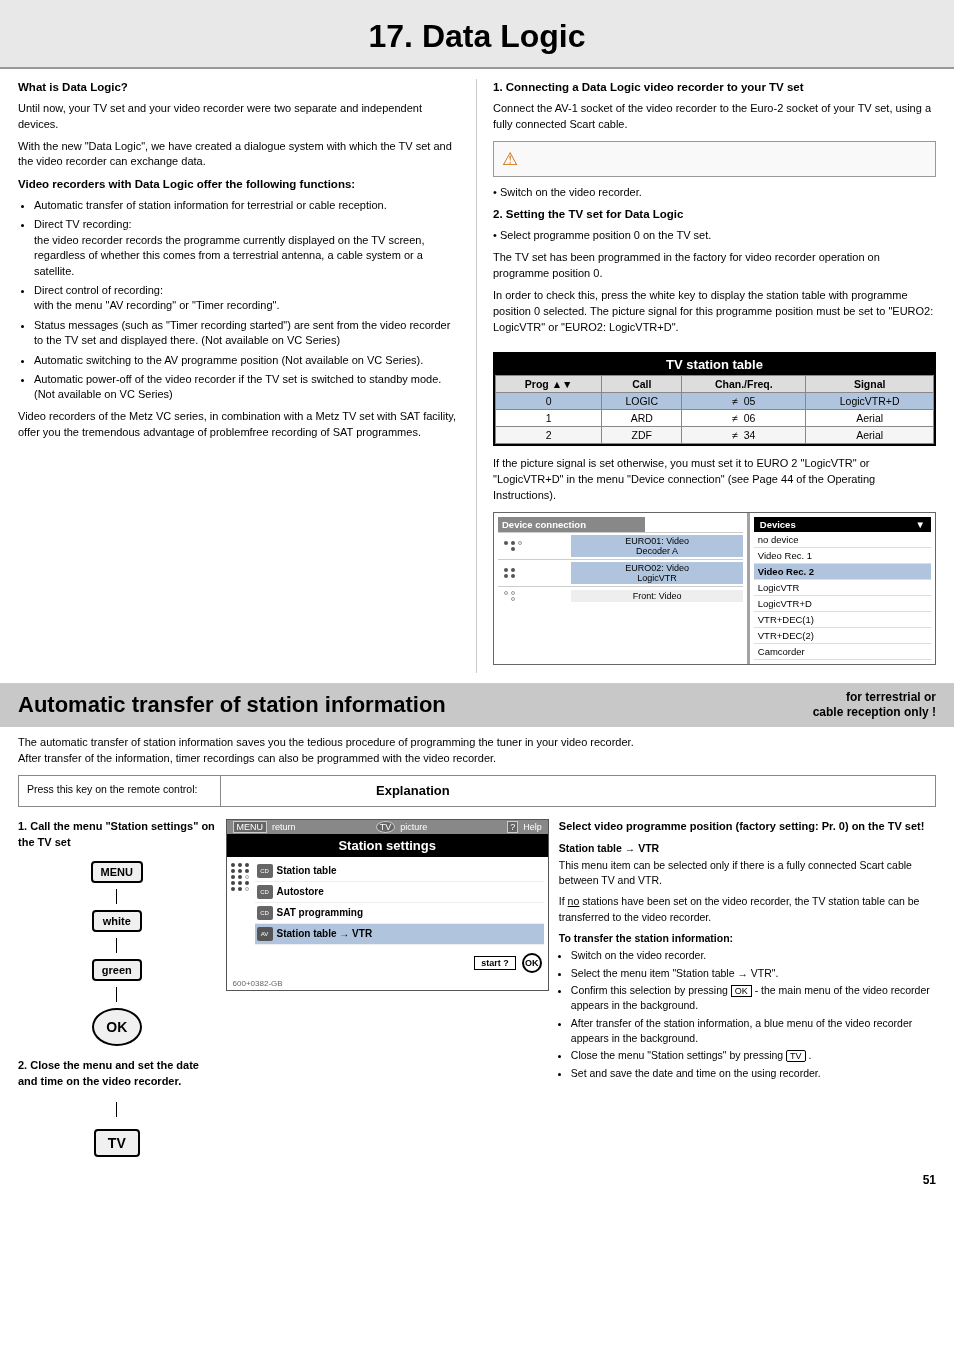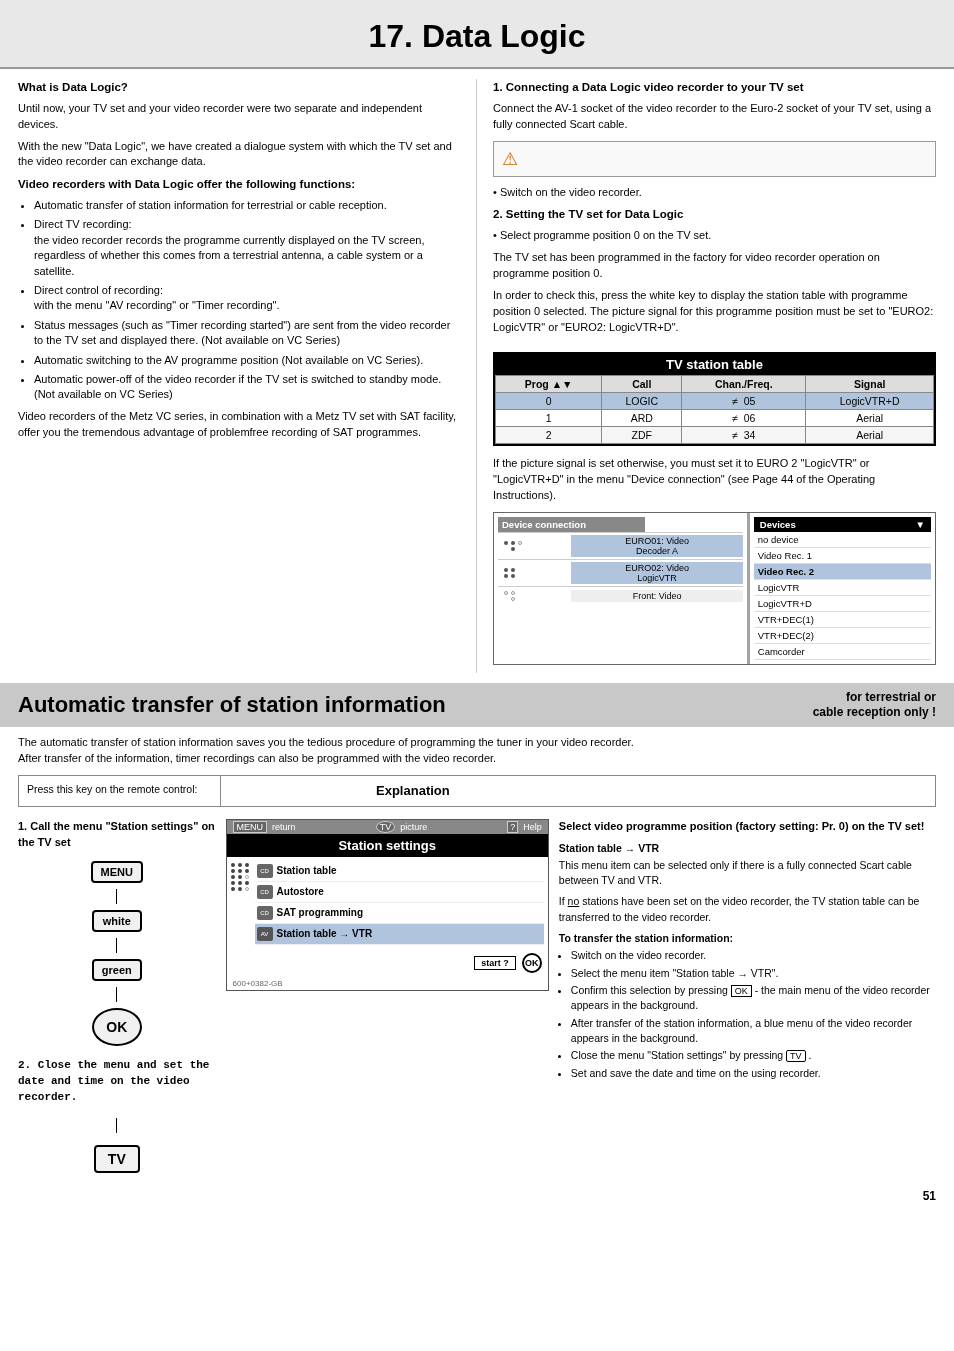--- a/index.html
+++ b/index.html
@@ -605,21 +605,21 @@
       <div class="connector-line">
           <div class="vert-line"></div>
         </div>
       <div class="remote-btn">green</div>
       <div class="connector-line">
           <div class="vert-line"></div>
         </div>
       <div class="remote-btn ok-btn">OK</div>
     </div>
 
-    <p class="bc-left-heading" style="margin-top:12px;font-family:Liberation Mono, monospace;">2. Close the menu and set the date and time on the video recorder.</p>
+    <p class="bc-left-heading" style="margin-top:12px;">2. Close the menu and set the date and time on the video recorder.</p>
 
     <div class="tv-btn-wrapper">
       <div class="connector-line">
           <div class="vert-line"></div>
         </div>
     </div>
     <div class="tv-btn-wrapper">
       <div class="tv-btn">TV</div>
     </div>
   </div>

